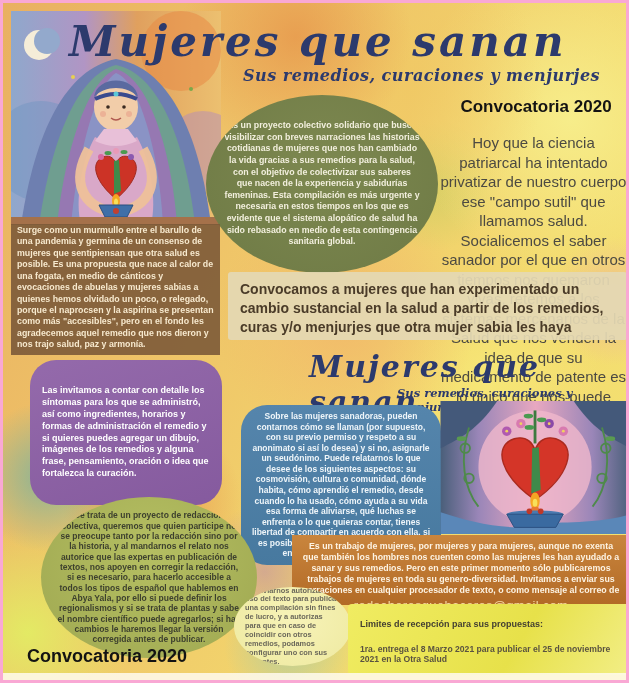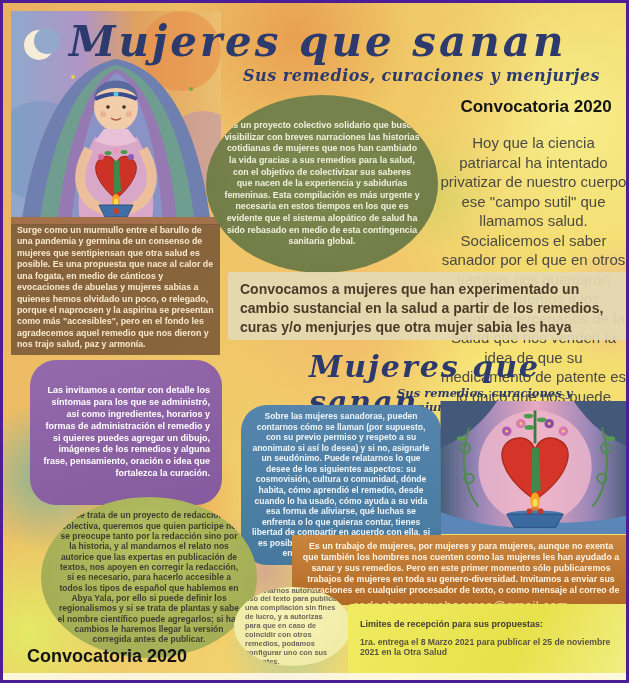--- a/index.html
+++ b/index.html
@@ -1,18 +1,18 @@
 <!DOCTYPE html>
 <html><head>
 <meta charset="utf-8">
 <style>
   html,body { margin:0; padding:0; background:#ffffff; }
   .poster {
     position:relative; width:629px; height:683px; overflow:hidden;
-    box-sizing:border-box; border:3px solid #4c1d95;
+    box-sizing:border-box; border:3px solid #f9a8d4;
     font-family:"Liberation Sans", sans-serif;
   }
   .bg {
     position:absolute; inset:0;
     background:
       radial-gradient(circle at 47% 5%,  rgba(231,153,77,0.85) 0%, rgba(231,153,77,0) 16%),
       radial-gradient(circle at 66% 12%, rgba(240,200,100,0.80) 0%, rgba(240,200,100,0) 18%),
       radial-gradient(circle at 91% 17%, rgba(247,238,140,0.95) 0%, rgba(247,238,140,0) 20%),
       radial-gradient(circle at 69% 27%, rgba(190,205,95,0.55) 0%, rgba(190,205,95,0) 10%),
       radial-gradient(circle at 98% 44%, rgba(235,160,175,0.50) 0%, rgba(235,160,175,0) 9%),
@@ -50,21 +50,21 @@
   .box-brown { left:8px; top:221px; width:209px; height:131px;
     background:rgba(124,90,56,0.9); color:#f7e9ce; font-weight:bold;
     font-size:8.8px; line-height:1.3; padding:1px 6px; overflow:hidden; }
 
   .box-tan { left:225px; top:269px; width:399px; height:68px; border-radius:3px;
     background:rgba(228,216,180,0.93); color:#4a3b28; font-weight:bold;
     font-size:14px; line-height:1.35; padding:8px 12px; overflow:hidden; }
 
   .box-purple { left:27px; top:357px; width:192px; height:145px; border-radius:26px;
     background:linear-gradient(160deg,#946aab 0%, #855a9e 100%);
-    color:#ffffff; font-weight:bold; font-size:9px; line-height:1.33; text-align:right;
+    color:#ffffff; font-weight:bold; font-size:9px; line-height:1.33; text-align:left;
     display:flex; align-items:center; padding:18px 12px; overflow:hidden; }
 
   .title2 { left:306px; top:346px; font-family:"DejaVu Serif", serif; font-style:italic; font-weight:bold;
             font-size:30px; color:#2c3a6d; letter-spacing:2px; }
   .subtitle2 { left:394px; top:383px; font-family:"DejaVu Serif", serif; font-style:italic; font-weight:bold;
                font-size:11.5px; color:#2c3a6d; }
 
   .box-blue { left:238px; top:402px; width:200px; height:160px; border-radius:26px;
     background:linear-gradient(180deg,#5585ac,#47799f);
     color:#eef5f9; font-weight:bold; font-size:8.5px; line-height:1.24; text-align:center;
@@ -83,21 +83,21 @@
 
   .oval-yellow { left:231px; top:584px; width:117px; height:79px; border-radius:50%;
     background:radial-gradient(ellipse at 50% 40%, #f7f3b8, #eee9a0);
     color:#6b685a; font-weight:bold; font-size:7.4px; line-height:1.2; text-align:left;
     display:flex; align-items:center; padding:8px 11px; overflow:hidden; }
 
   .box-yellow { left:345px; top:601px; width:282px; height:71px; border-radius:4px;
     background:linear-gradient(120deg,#f0ec62,#e7e14a 60%, #f2ee86);
     color:#55503a; padding:15px 12px; overflow:hidden; }
   .box-yellow .head { font-weight:bold; font-size:9px; color:#444032; }
-  .box-yellow .d1, .box-yellow .d2 { margin-top:8px; font-weight:bold; font-size:8.6px; color:#5a5340; }
+  .box-yellow .d1, .box-yellow .d2 { margin-top:15px; font-weight:bold; font-size:8.6px; color:#5a5340; }
 
   .convo-bottom { left:24px; top:643px; font-weight:bold; font-size:18px; color:#131313; }
 </style>
 </head>
 <body>
 
 <div class="poster">
   <div class="bg"></div>
 
   <div class="abs illu1">

